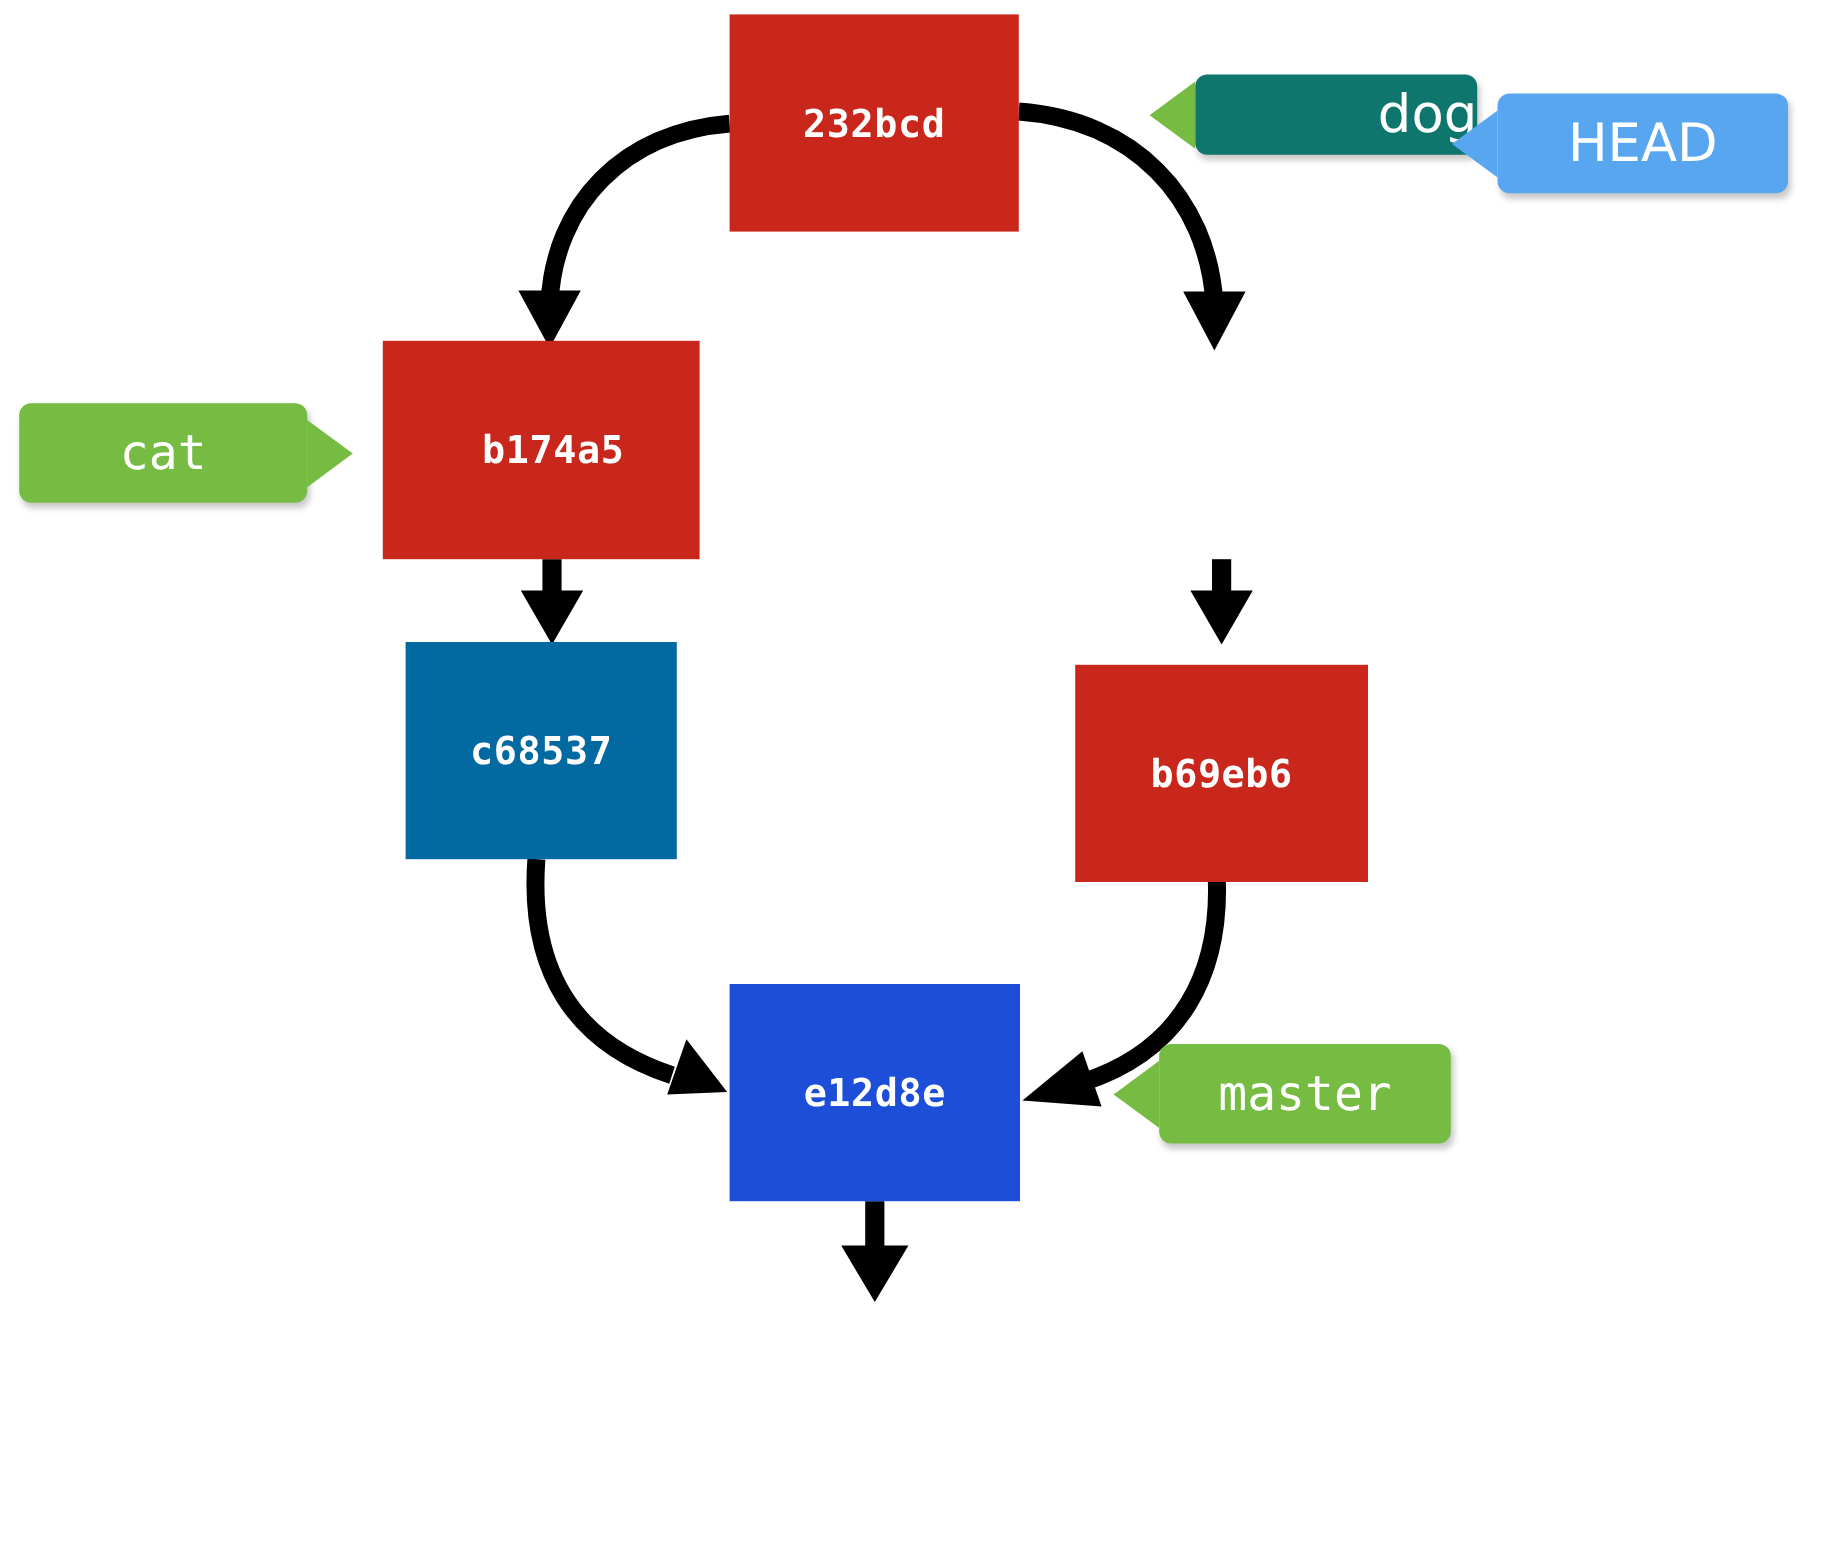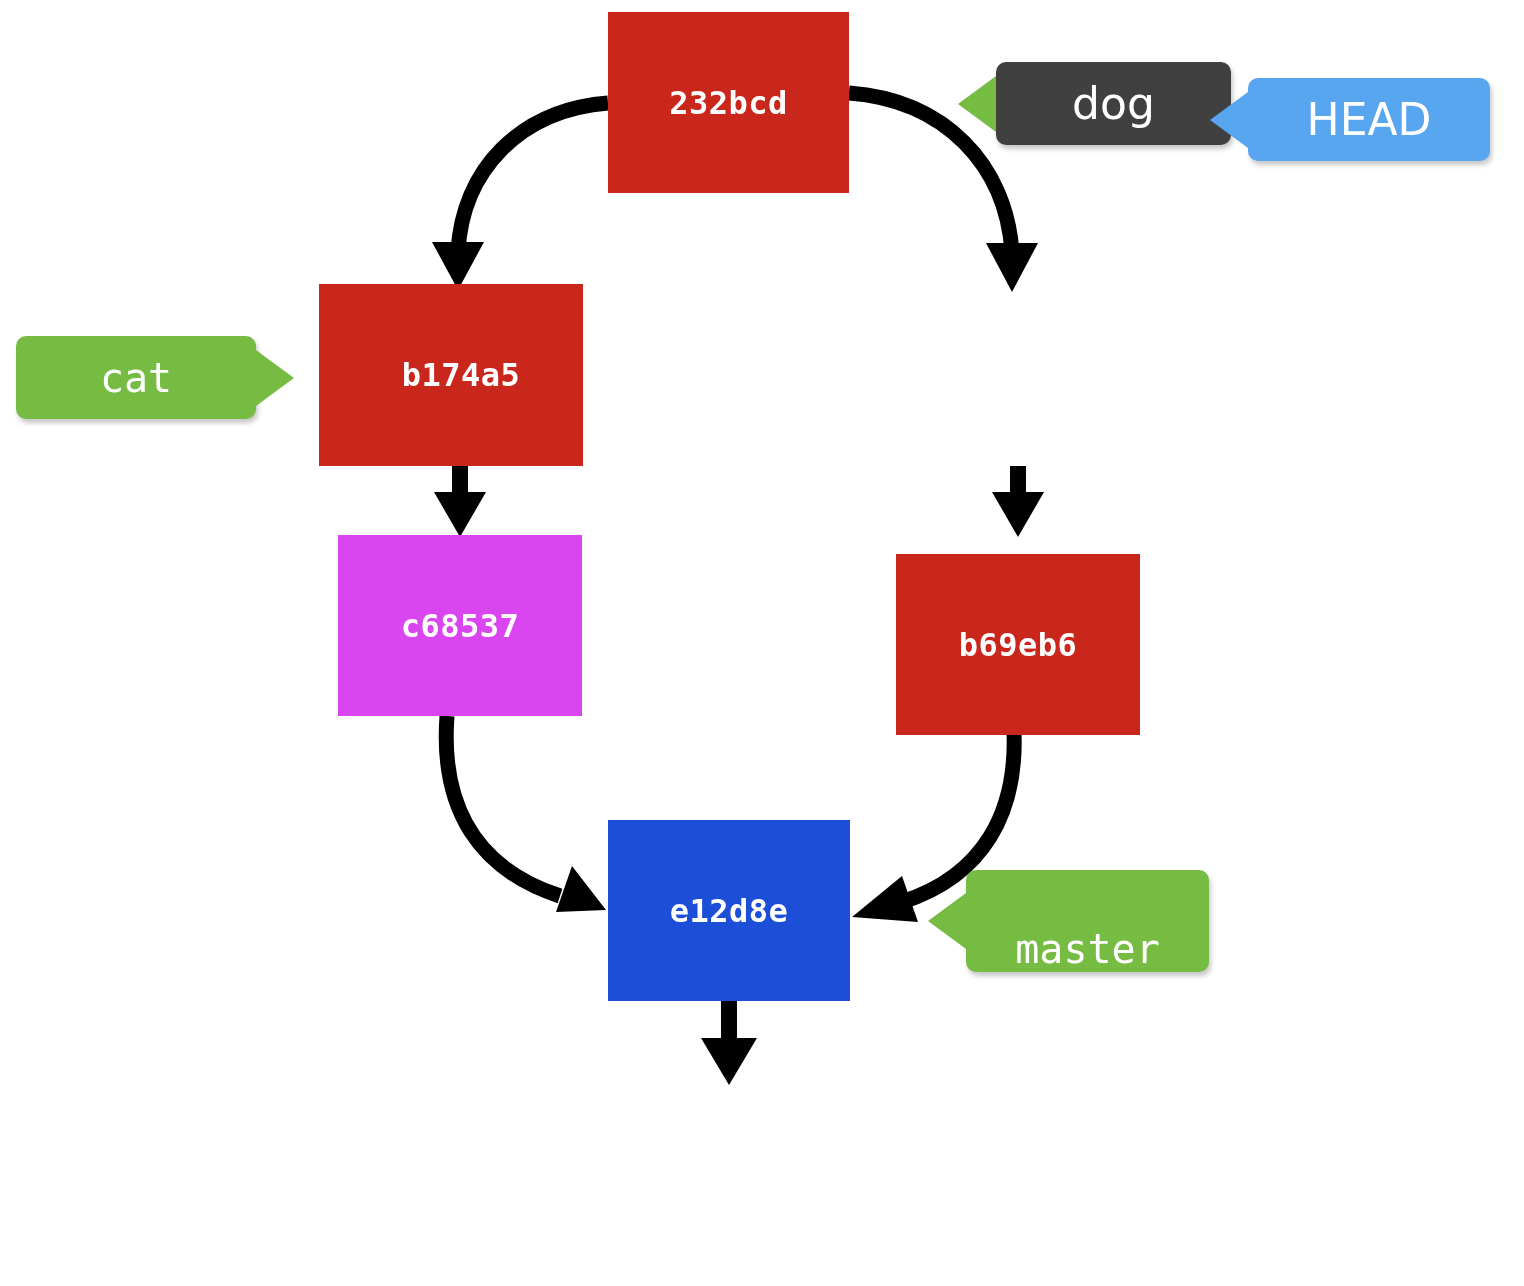--- a/index.html
+++ b/index.html
@@ -112,46 +112,46 @@
 
   <div class="commit" style="left:608px; top:12px; width:241px; height:181px; background:#c9271c;">
     <span>232bcd</span>
   </div>
 
   <div class="commit" style="left:319px; top:284px; width:244px; height:182px; background:#c9271c;padding-left:20px;">
     <span>b174a5</span>
   </div>
 
 
-  <div class="commit" style="left:338px; top:535px; width:244px; height:181px; background:#d946ef;">
+  <div class="commit" style="left:338px; top:535px; width:226px; height:181px; background:#0369a1;">
     <span>c68537</span>
   </div>
 
   <div class="commit" style="left:896px; top:554px; width:244px; height:181px; background:#c9271c;">
     <span>b69eb6</span>
   </div>
 
   <div class="commit" style="left:608px; top:820px; width:242px; height:181px; background:#1d4ed8;">
     <span>e12d8e</span>
   </div>
 
 
-  <div class="tag sans" style="left:996px; top:62px; width:235px; height:83px; background:#404040;">
+  <div class="tag sans" style="left:996px; top:62px; width:235px; height:67px; background:#0f766e;justify-content:flex-end;">
     <span class="notch notch-left" style="border-right:38px solid #76bc43;"></span>
     <span>dog</span>
   </div>
 
   <div class="tag sans" style="left:1248px; top:62px; width:242px; height:83px; background:#58a5f0;margin-top:16px;">
     <span class="notch notch-left" style="border-right:38px solid #58a5f0;"></span>
     <span>HEAD</span>
   </div>
 
   <div class="tag mono" style="left:16px; top:336px; width:240px; height:83px; background:#76bc43;">
     <span>cat</span>
     <span class="notch notch-right" style="border-left:38px solid #76bc43;"></span>
   </div>
 
-  <div class="tag mono" style="left:966px; top:870px; width:243px; height:102px; background:#76bc43;align-items:flex-end;">
+  <div class="tag mono" style="left:966px; top:870px; width:243px; height:83px; background:#76bc43;">
     <span class="notch notch-left" style="border-right:38px solid #76bc43;"></span>
     <span>master</span>
   </div>
 
 </div>
 
 </body></html>

